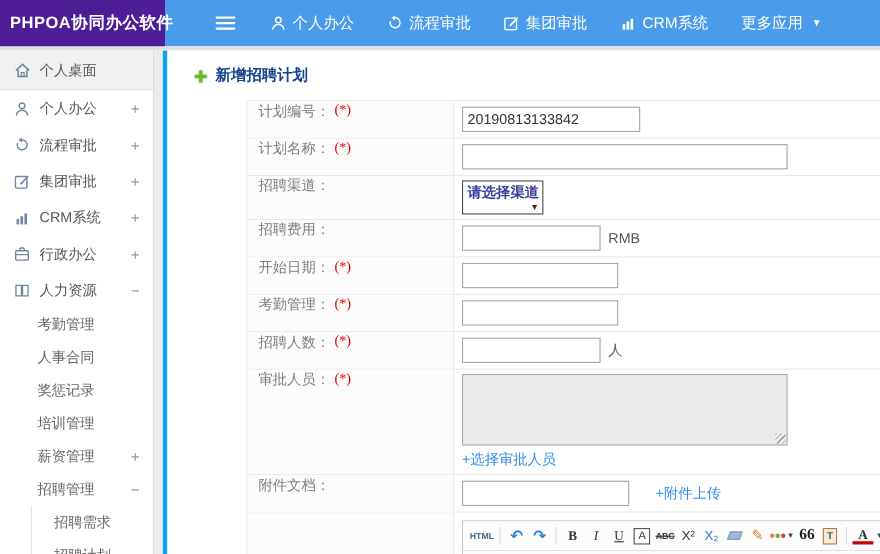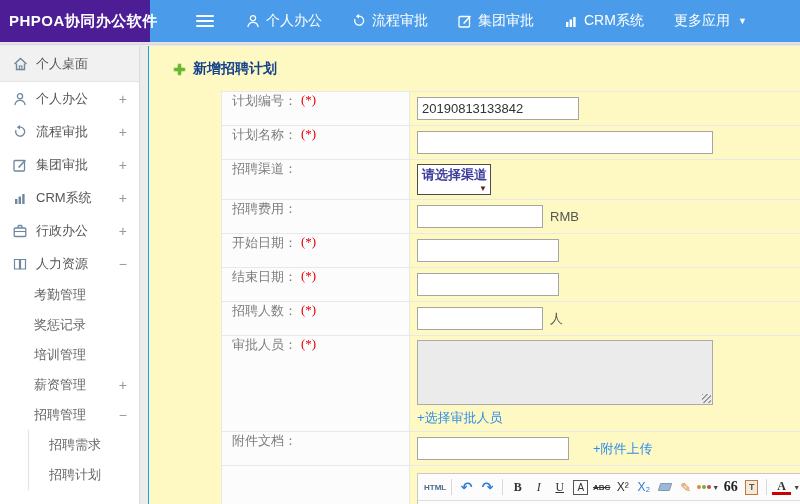--- a/index.html
+++ b/index.html
@@ -16,22 +16,22 @@
   .nav-item { display:flex; align-items:center; gap:6px; font-size:14px; margin-right:30px;
     cursor:pointer; white-space:nowrap; }
   .nav-item svg { display:block; }
   .caret { font-size:9px; margin-left:2px; }
   .caret::before { content:"▼"; }
 
   
   .topline { height:3px; background:#e3e3e3; border-bottom:1px solid #d9d9d9; }
   .sidebar { position:absolute; left:0; top:46px; bottom:0; width:140px; background:#fff;
     border-right:1px solid #dcdcdc; }
-  .content { position:absolute; left:148px; top:46px; right:0; bottom:0; background:#fef9c3;
-    border-left:1px solid #0ea5e9; overflow:hidden; }
+  .content { position:absolute; left:148px; top:46px; right:0; bottom:0; background:#ffffff;
+    border-left:4px solid #0ea5e9; overflow:hidden; }
 
   
   .side-item { height:33px; display:flex; align-items:center; padding:0 12px 0 13px;
     font-size:13px; color:#555; cursor:pointer; }
   .side-item.active { background:#f1f1f1; border-bottom:1px solid #e4e4e4; height:36px; }
   .side-item .sicon { width:15px; margin-right:8px; display:flex; align-items:center; }
   .side-item .expand { margin-left:auto; color:#999; font-size:14px; }
   .side-sub .side-item { padding-left:34px; height:30px; color:#666; }
   .side-subsub { margin-left:28px; border-left:1px solid #e2e2e2; }
   .side-subsub .side-item { padding-left:20px; height:30px; color:#666; }
@@ -233,20 +233,24 @@
     <span>人力资源</span>
     <span class="expand">−</span>
   </div>
 
   <div class="side-sub">
     <div class="side-item">
       <span>考勤管理</span>
       <span class="expand"></span>
     </div>
     <div class="side-item">
+      <span>人事合同</span>
+      <span class="expand"></span>
+    </div>
+    <div class="side-item">
       <span>奖惩记录</span>
       <span class="expand"></span>
     </div>
     <div class="side-item">
       <span>培训管理</span>
       <span class="expand"></span>
     </div>
     <div class="side-item">
       <span>薪资管理</span>
       <span class="expand">+</span>
@@ -323,21 +327,21 @@
         <span>开始日期：</span>
         <span class="req">(*)</span>
       </div>
       <div class="ffield">
         <input class="inp" style="width: 142px;">
       </div>
     </div>
 
     <div class="frow">
       <div class="flabel">
-        <span>结束日期：</span>
+        <span>考勤管理：</span>
         <span class="req">(*)</span>
       </div>
       <div class="ffield">
         <input class="inp" style="width: 142px;">
       </div>
     </div>
 
     <div class="frow">
       <div class="flabel">
         <span>招聘人数：</span>

